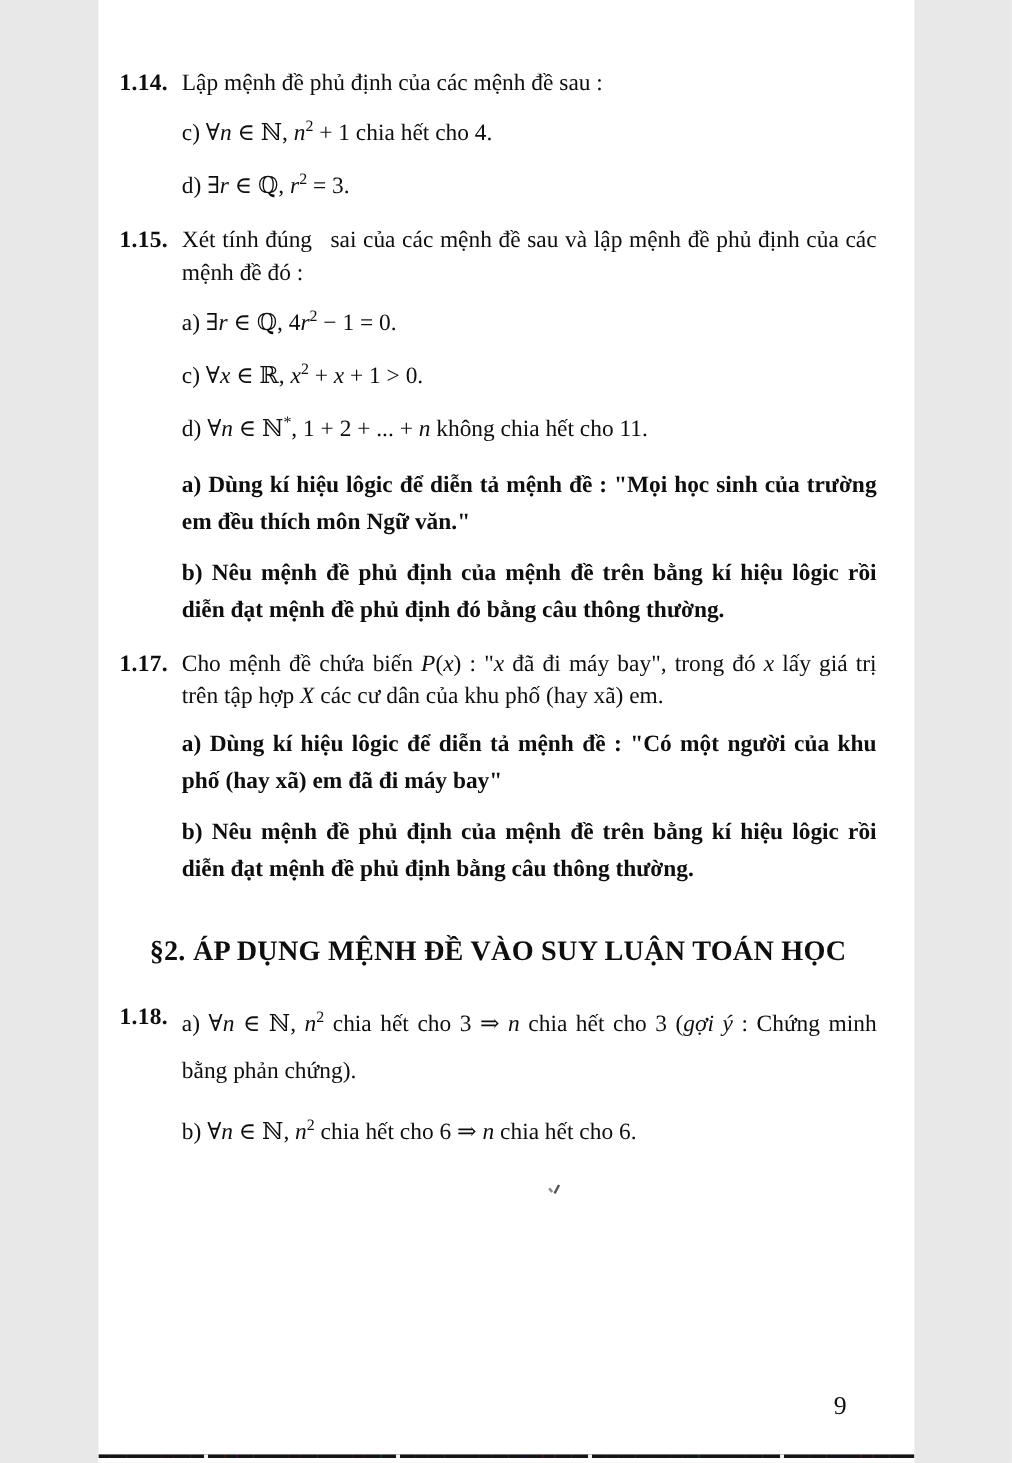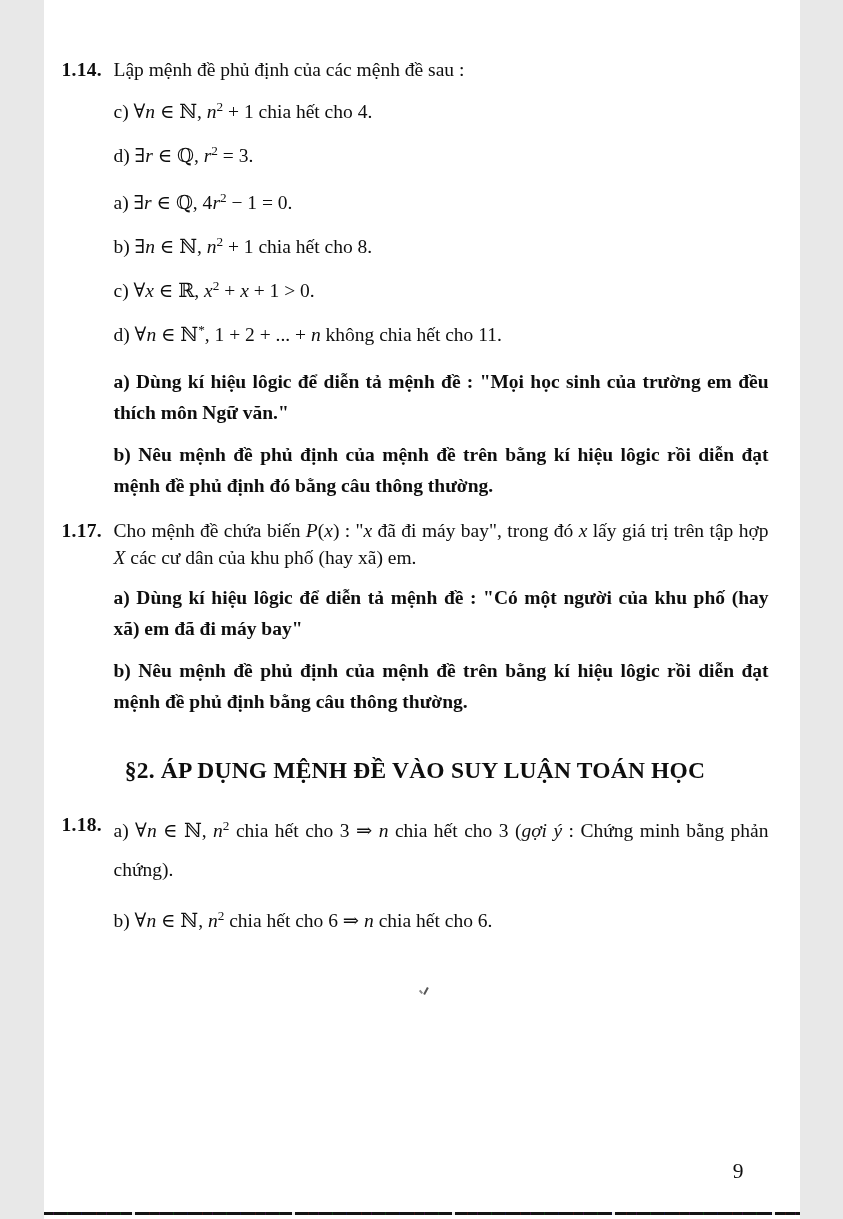--- a/index.html
+++ b/index.html
@@ -1,18 +1,18 @@
 <!DOCTYPE html>
 <html lang="vi"><head>
 <meta charset="utf-8">
 <style>
   html,body{margin:0;padding:0;background:#e8e8e8;}
   .page{
     position:relative;
-    width:756px;height:1219px;
+    width:680px;height:1219px;
     margin:0 auto;
     background:#fff;
     box-sizing:border-box;
     padding:56px 31px 16px 18px;
     overflow:hidden;
     color:#0e0e0e;
     font-family:"Liberation Serif","DejaVu Serif","DejaVu Sans",serif;
     font-size:19.5px;
     line-height:27px;
   }
@@ -113,22 +113,25 @@
   <section class="exercise">
     <p class="ex-head">
       <b class="ex-num">1.14.</b>
       <span>Lập mệnh đề phủ định của các mệnh đề sau :</span>
     </p>
     <p class="math-item">c) ∀<span class="mt-i">n</span> ∈ ℕ, <span class="mt-i">n</span><span class="mt-sup">2</span> + 1 chia hết cho 4.</p>
     <p class="math-item">d) ∃<span class="mt-i">r</span> ∈ ℚ, <span class="mt-i">r</span><span class="mt-sup">2</span> = 3.</p>
   </section>
 
   <section class="exercise">
+    <p class="ex-head">
+      <b class="ex-num">1.15.</b>
+      <span>Xét tính đúng  sai của các mệnh đề sau và lập mệnh đề phủ định của các mệnh đề đó :</span>
+    </p>
     <p class="math-item">a) ∃<span class="mt-i">r</span> ∈ ℚ, 4<span class="mt-i">r</span><span class="mt-sup">2</span> − 1 = 0.</p>
-    <p class="math-item">b) ∃<span class="mt-i">n</span> ∈ ℕ, <span class="mt-i">n</span><span class="mt-sup">2</span> + 1 chia hết cho 8.</p>
     <p class="math-item">c) ∀<span class="mt-i">x</span> ∈ ℝ, <span class="mt-i">x</span><span class="mt-sup">2</span> + <span class="mt-i">x</span> + 1 &gt; 0.</p>
     <p class="math-item">d) ∀<span class="mt-i">n</span> ∈ ℕ<span class="mt-sup">*</span>, 1 + 2 + ... + <span class="mt-i">n</span> không chia hết cho 11.</p>
   </section>
 
   <section class="exercise">
     <p class="para-item">a) Dùng kí hiệu lôgic để diễn tả mệnh đề : "Mọi học sinh của trường em đều thích môn Ngữ văn."</p>
     <p class="para-item">b) Nêu mệnh đề phủ định của mệnh đề trên bằng kí hiệu lôgic rồi diễn đạt mệnh đề phủ định đó bằng câu thông thường.</p>
   </section>
 
   <section class="exercise">

